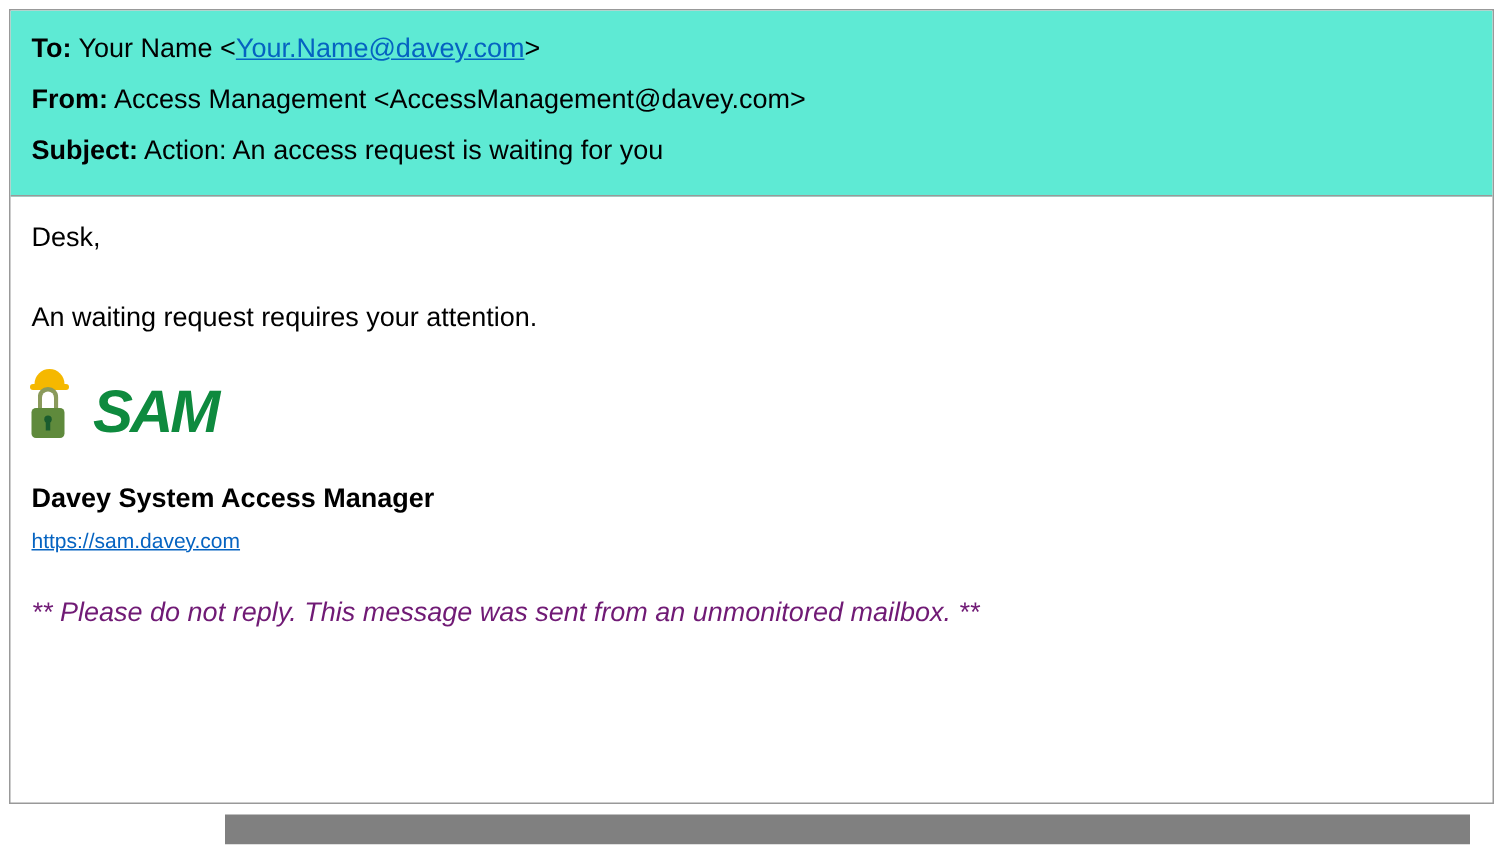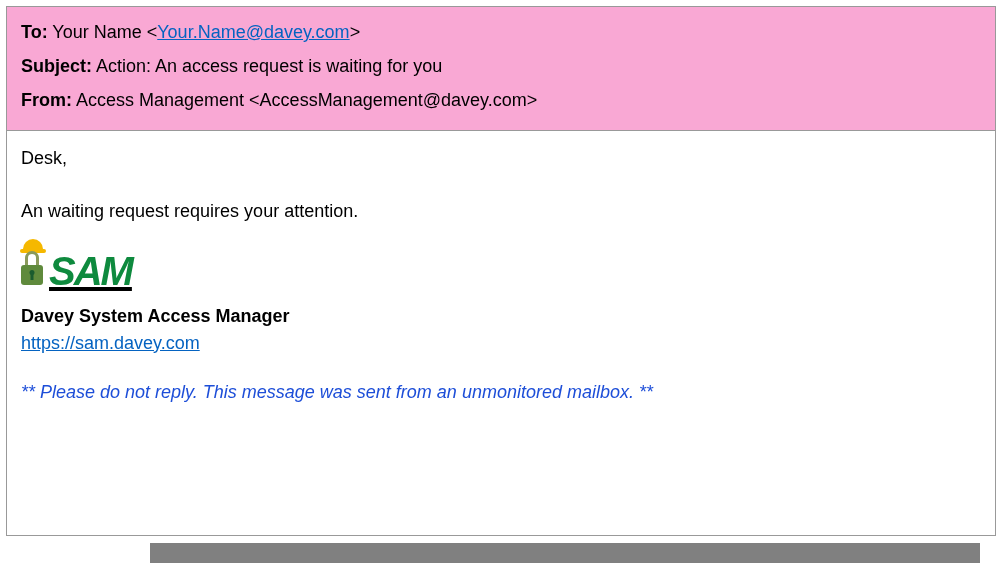--- a/index.html
+++ b/index.html
@@ -15,21 +15,21 @@
       position: relative;
     }
     .email-container {
       border: 1px solid #999;
       margin: 6px;
       width: 990px;
       height: 530px;
       overflow: hidden;
     }
     .email-header {
-      background: #f9a8d4;
+      background: #5eead4;
       border-bottom: 1px solid #999;
       padding: 8px 14px 12px 14px;
     }
     .header-line {
       font-size: 18px;
       color: #000;
       line-height: 1.9;
     }
     .header-label {
       font-weight: bold;
@@ -49,24 +49,23 @@
     a {
       color: #0563c1;
       text-decoration: underline;
     }
     .logo-section {
       margin-top: 14px;
       margin-bottom: 2px;
     }
     .sam-logo {
       display: flex;
-      align-items: flex-start;
-      gap: 0;
+      align-items: center;
+      gap: 13px;
       height: 48px;
-      text-decoration: underline;
     }
     .lock-icon {
       width: 26px;
       height: 34px;
       position: relative;
       margin-right: 2px;
     }
     .lock-shackle {
       position: absolute;
       top: 0;
@@ -129,31 +128,31 @@
       font-weight: 900;
       color: #0e8a3e;
       letter-spacing: -2px;
       font-family: Arial, sans-serif;
       line-height: 1;
       font-style: italic;
     }
     .system-name {
       font-weight: bold;
       font-size: 18px;
-      margin-top: 4px;
+      margin-top: 20px;
     }
     .footer-link {
-      font-size: 18px;
+      font-size: 14px;
       color: #0563c1;
       text-decoration: underline;
     }
     .disclaimer {
       font-style: italic;
       font-size: 18px;
-      color: #1d4ed8;
+      color: #701a75;
       margin-top: 22px;
     }
     .bottom-bar {
       position: absolute;
       bottom: 0;
       left: 150px;
       width: 830px;
       height: 20px;
       background: #808080;
     }
@@ -162,26 +161,26 @@
 <body>
 
 <div class="email-container">
   <div class="email-header">
     <div class="header-line">
       <span class="header-label">To:</span>
       <span>Your Name</span>
       &lt;<a href="#">Your.Name@davey.com</a>&gt;
     </div>
     <div class="header-line">
+      <span class="header-label">From:</span>
+      <span>Access Management &lt;AccessManagement@davey.com&gt;</span>
+    </div>
+    <div class="header-line">
       <span class="header-label">Subject:</span>
       <span>Action: An access request is waiting for you</span>
-    </div>
-    <div class="header-line">
-      <span class="header-label">From:</span>
-      <span>Access Management &lt;AccessManagement@davey.com&gt;</span>
     </div>
   </div>
 
   <div class="email-body">
     <p>Desk,</p>
     <p>An waiting request requires your attention.</p>
 
     <div class="logo-section">
       <div class="sam-logo">
         <div class="lock-icon">

